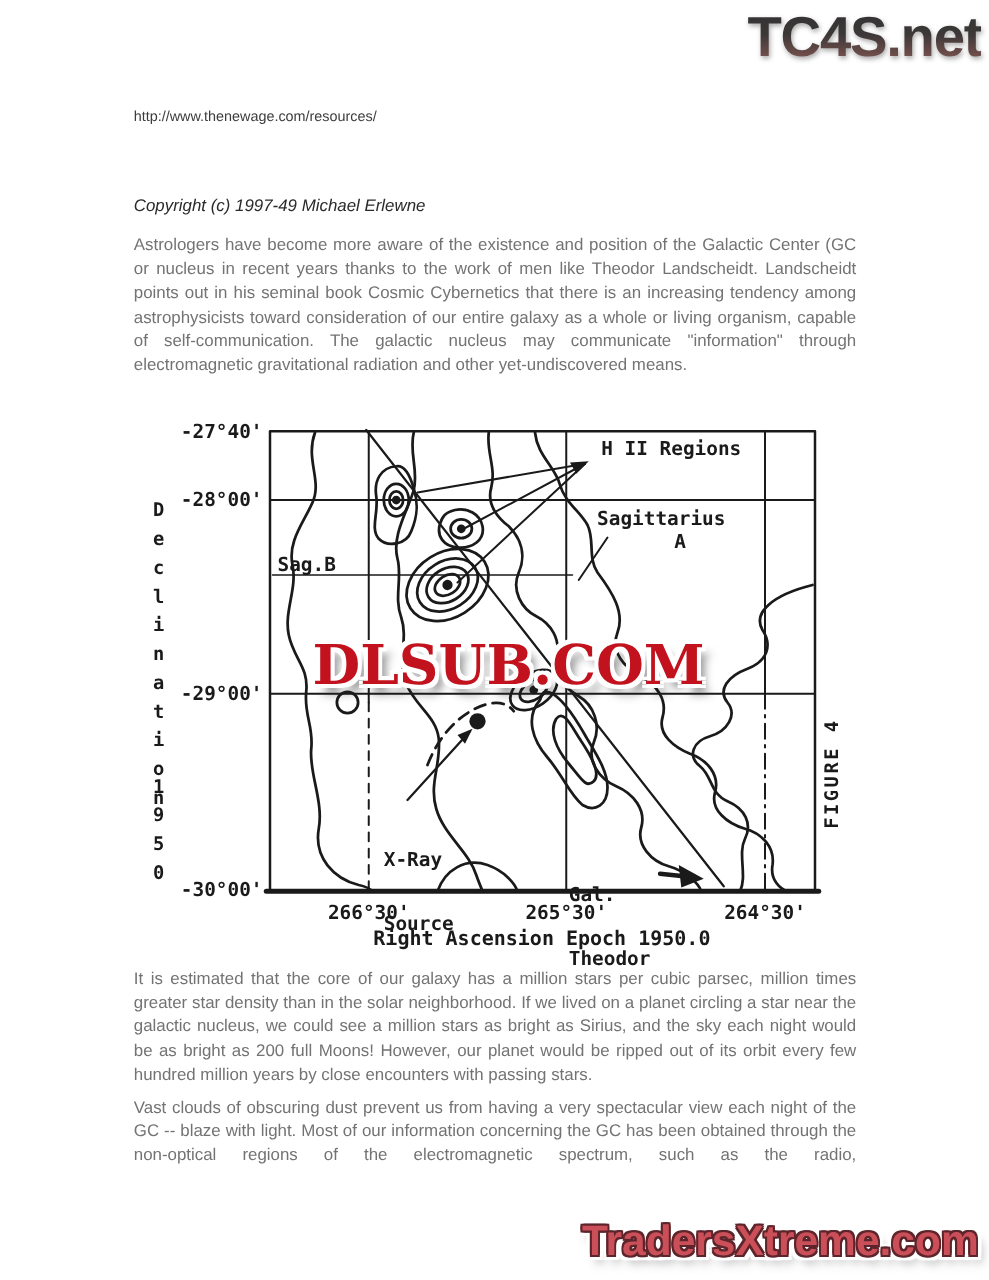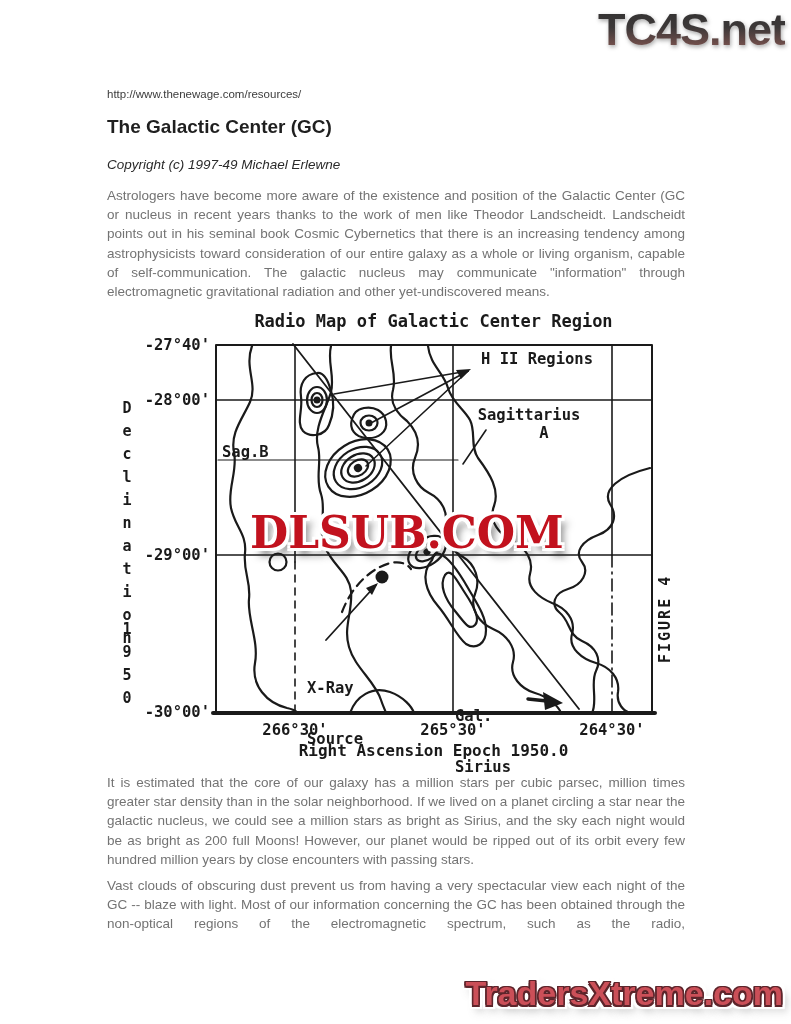--- a/index.html
+++ b/index.html
@@ -64,21 +64,20 @@
                  4px 6px 8px rgba(80,80,80,.5);}
 </style>
 </head>
 <body>
 
 <div class="page">
 
   <div class="tc4s-logo">TC4S.net</div>
 
   <div class="url">http://www.thenewage.com/resources/</div>
-  <h1 class="doc-title">The Galactic Center (GC)</h1>
   <div class="copyright">Copyright (c) 1997-49 Michael Erlewne</div>
 
   <p class="para p1">Astrologers have become more aware of the existence and position of the Galactic Center (GC or nucleus in recent years thanks to the work of men like Theodor Landscheidt. Landscheidt points out in his seminal book Cosmic Cybernetics that there is an increasing tendency among astrophysicists toward consideration of our entire galaxy as a whole or living organism, capable of self-communication. The galactic nucleus may communicate "information" through electromagnetic gravitational radiation and other yet-undiscovered means.</p>
 
   <div class="figure">
     <svg width="600" height="462" viewBox="110 305 600 462">
       <g stroke="#1a1a1a" fill="none" stroke-linecap="round" stroke-linejoin="round">
 
         <rect x="216" y="345" width="436" height="368" stroke-width="2"></rect>
         <line x1="213" y1="713" x2="655" y2="713" stroke-width="4"></line>
@@ -145,21 +144,20 @@
         <line x1="528" y1="699" x2="547" y2="701" stroke-width="3.5"></line>
       </g>
       <g fill="#1a1a1a" stroke="none">
         <polygon points="471,369 456,370 461,379"></polygon>
         <polygon points="378,583 366,588 372,595"></polygon>
         <polygon points="563,703 543,692 545,710"></polygon>
         <circle cx="382" cy="577" r="6.5"></circle>
       </g>
     </svg>
 
-    <div class="ftxt fig-title">Radio Map of Galactic Center Region</div>
 
     <div class="ftxt ytick yt0">-27°40'</div>
     <div class="ftxt ytick yt1">-28°00'</div>
     <div class="ftxt ytick yt2">-29°00'</div>
     <div class="ftxt ytick yt3">-30°00'</div>
 
     <div class="ftxt vert ylab">Declination</div>
     <div class="ftxt vert yepoch">1950</div>
 
     <div class="ftxt xtick xt0">266°30'</div>
@@ -170,21 +168,21 @@
     <div class="ftxt ann hii">H II Regions</div>
     <div class="ftxt ann sgrA1">Sagittarius</div>
     <div class="ftxt ann sgrA2">A</div>
     <div class="ftxt ann sagb">Sag.B</div>
     <div class="ftxt ann xray">
       <div>X-Ray</div>
       <div>Source</div>
     </div>
     <div class="ftxt ann galeq">
       <div>Gal.</div>
-      <div>Sirius</div>
+      <div>Theodor</div>
     </div>
     <div class="ftxt figlabel">FIGURE 4</div>
 
     <div class="watermark">DLSUB.COM</div>
   </div>
 
   <p class="para p2">It is estimated that the core of our galaxy has a million stars per cubic parsec, million times greater star density than in the solar neighborhood. If we lived on a planet circling a star near the galactic nucleus, we could see a million stars as bright as Sirius, and the sky each night would be as bright as 200 full Moons! However, our planet would be ripped out of its orbit every few hundred million years by close encounters with passing stars.</p>
   <p class="para p3">Vast clouds of obscuring dust prevent us from having a very spectacular view each night of the GC -- blaze with light. Most of our information concerning the GC has been obtained through the non-optical regions of the electromagnetic spectrum, such as the radio,</p>
 
   <div class="tx-logo">TradersXtreme.com</div>

